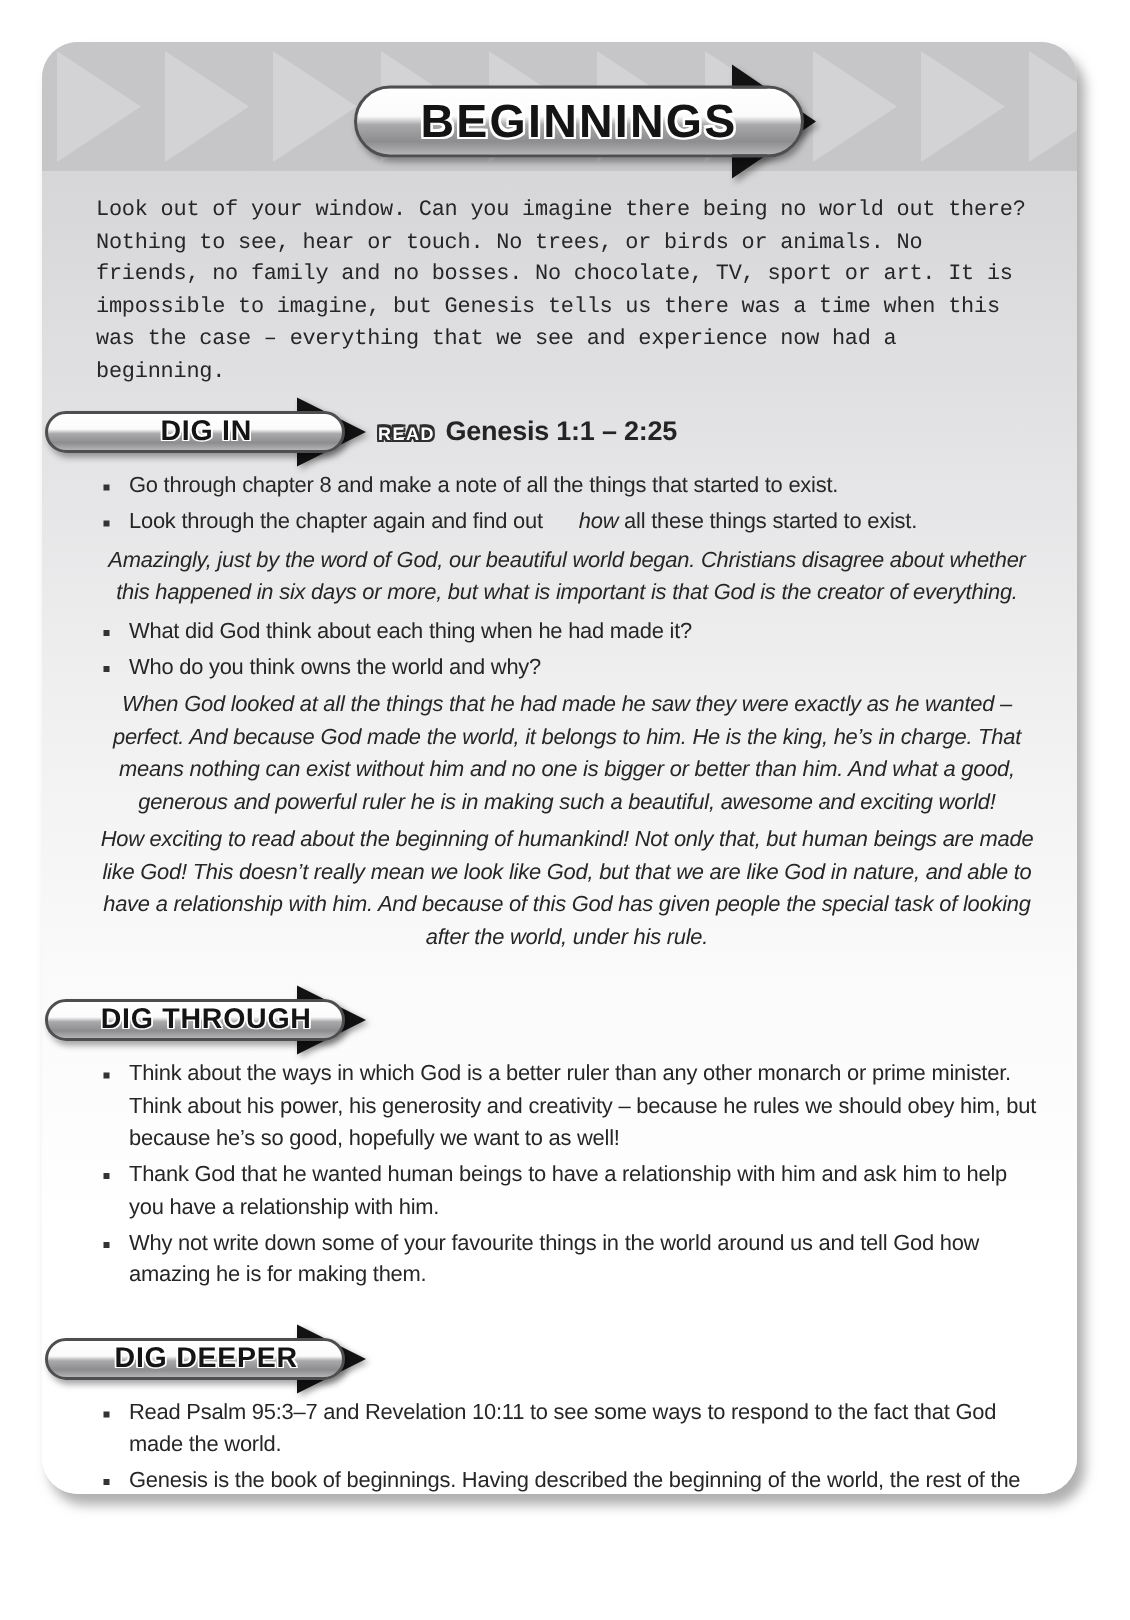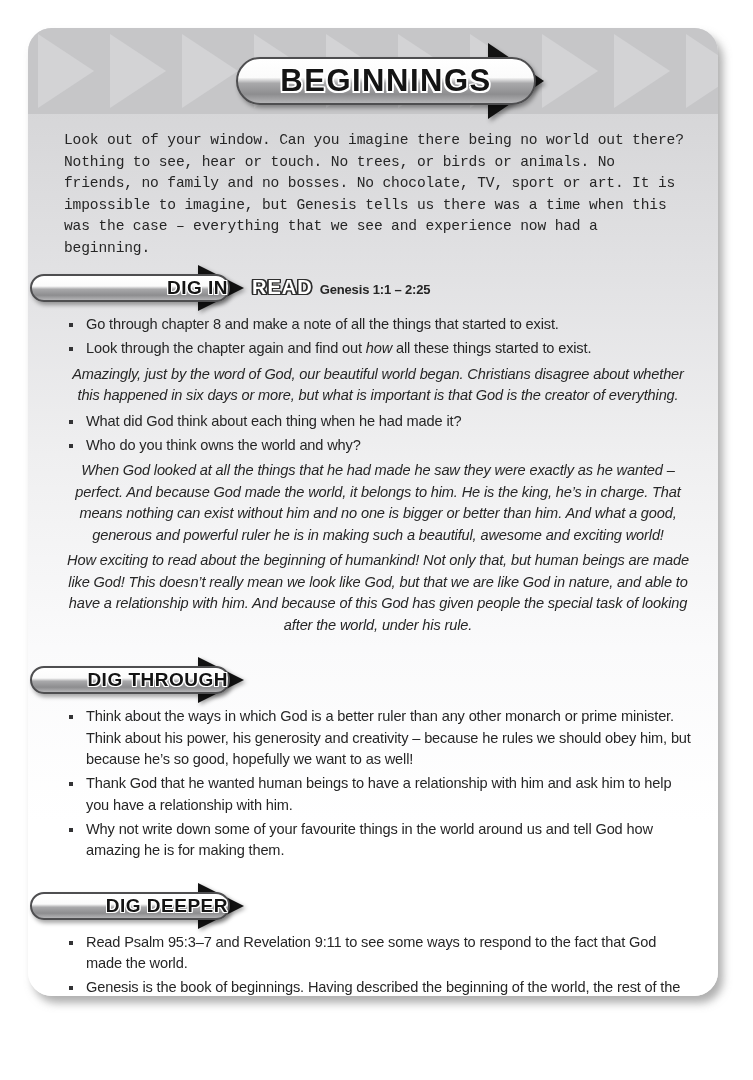--- a/index.html
+++ b/index.html
@@ -50,50 +50,50 @@
   }
 
   .banner-row { position:relative; height:46px; margin:6px 0 3px 2px; }
   .banner-row .s-arrowhead {
     position:absolute; left:168px; top:0; width:0; height:0;
     border-top:23px solid transparent; border-bottom:23px solid transparent;
     border-left:46px solid #121212;
     filter:drop-shadow(2px 2px 2px rgba(0,0,0,.35));
   }
   .banner-row .capsule {
-    left:0; top:9px; width:200px; height:28px; justify-content:flex-end;
+    left:0; top:9px; width:200px; height:28px; justify-content:center;
     padding-left:15px;
   }
   .s-text {
     font-size:19px; font-weight:700; letter-spacing:.5px; color:#141414;
     text-shadow:-1px -1px 0 #fff, 0 -1px 0 #fff, 1px -1px 0 #fff,
       -1px 0 0 #fff, 1px 0 0 #fff, -1px 1px 0 #fff, 0 1px 0 #fff, 1px 1px 0 #fff;
   }
 
   .read-chunk { position:absolute; left:222px; top:12px; white-space:nowrap; }
   .read-label {
-    display:inline-block; font-size:20px; font-weight:700; letter-spacing:1px;
+    display:inline-block; font-size:12px; font-weight:700; letter-spacing:1px;
     color:#ffffff; margin-right:7px;
     text-shadow:-1.4px -1.4px 0 #2e2e2e, 0 -1.4px 0 #2e2e2e, 1.4px -1.4px 0 #2e2e2e,
       -1.4px 0 0 #2e2e2e, 1.4px 0 0 #2e2e2e, -1.4px 1.4px 0 #2e2e2e,
       0 1.4px 0 #2e2e2e, 1.4px 1.4px 0 #2e2e2e;
   }
-  .read-ref { display:inline-block; font-size:13px; font-weight:700; color:#242424; }
+  .read-ref { display:inline-block; font-size:18px; font-weight:700; color:#242424; }
 
   
   .copy { font-size:14.6px; line-height:21.5px; letter-spacing:-.15px; color:#262626; }
   .para { margin:16px 26px 0 36px;font-family:Liberation Mono, monospace; }
   .commentary { font-style:italic; margin:4px 26px 4px 36px;text-align:center; }
   ul.bullets { list-style:none; margin:3px 0 2px 0; padding:0 26px 0 58px; }
   ul.bullets li { position:relative; margin-bottom:2.5px; }
   ul.bullets li::before {
     content:""; position:absolute; left:-17px; top:9px;
     width:4px; height:4px; background:#333335;
   }
-  .em { font-style:italic; }
+  .em { font-style:italic;margin-left:20px; }
   .section { margin-top:21px; }
 </style>
 </head>
 <body>
 
 <div class="card">
 
   <div class="band">
       <div class="tri"></div>
       <div class="tri"></div>
@@ -162,19 +162,19 @@
     </div>
 
     <div class="section">
       <div class="banner-row">
         <div class="s-arrowhead"></div>
         <div class="capsule">
           <span class="s-text">DIG DEEPER</span>
         </div>
       </div>
       <ul class="bullets">
-        <li>Read Psalm 95:3–7 and Revelation 9:11 to see some ways to respond to the fact that God made the world.</li>
+        <li>Read Psalm 95:3–7 and Revelation 10:11 to see some ways to respond to the fact that God made the world.</li>
         <li>Genesis is the book of beginnings. Having described the beginning of the world, the rest of the book tells the story of things happening for the first time. Why not keep reading and look out for the very first time that all sorts of thing happened: conversation between God and those he had created, marriage, humanity disobeying God, clothes, punishment, sacrifice, family, farming, murder, change in language, city, promise, mention of faith . . .</li>
       </ul>
     </div>
 
   </div>
 </div>
 
 </body></html>

